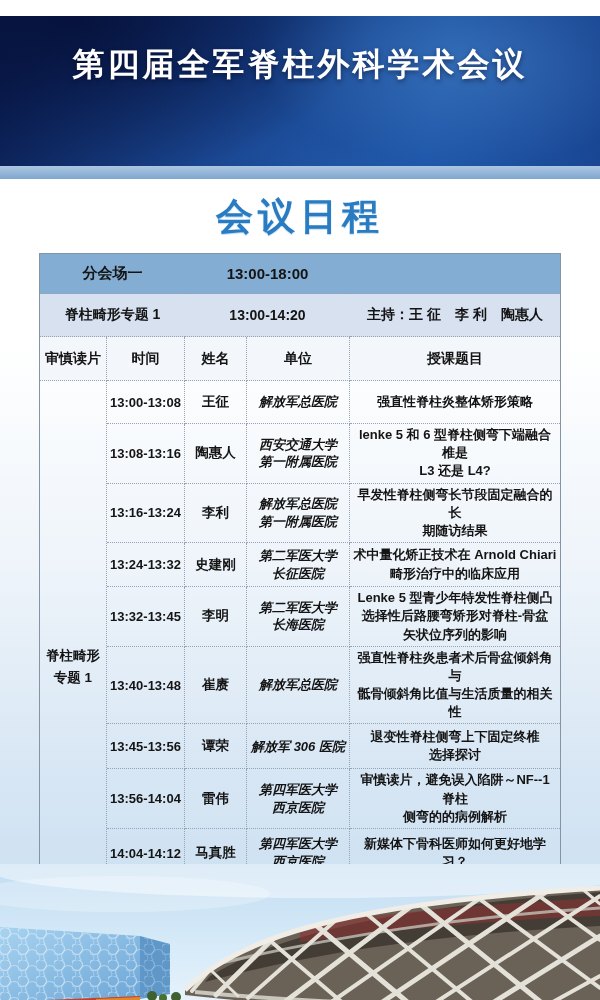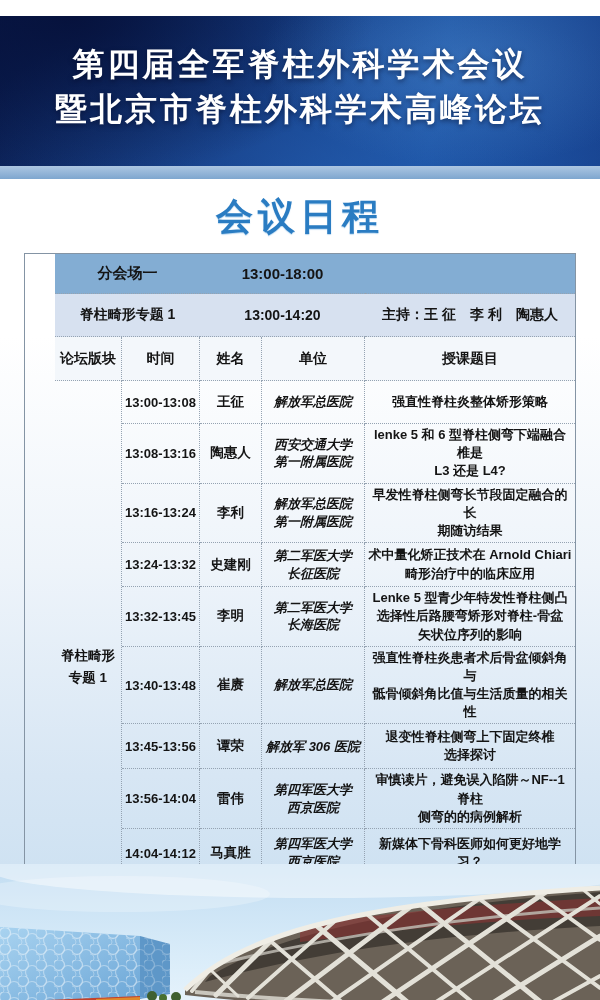--- a/index.html
+++ b/index.html
@@ -28,21 +28,21 @@
 
   
   .page-title {
     margin:13px 0 11px; text-align:center; font-size:37px; font-weight:700;
     letter-spacing:5px; color:#2a7cc2; text-shadow:0 1px 1px rgba(140,190,230,0.6);font-family:Liberation Mono, monospace;
   }
 
   
   table.schedule {
     width:520px; margin:0 auto; border-collapse:separate; border-spacing:0;
-    border:1px solid #8494a4; table-layout:fixed; background:transparent;padding-left:30px;
+    border:1px solid #8494a4; table-layout:fixed; background:transparent;
   }
   table.schedule td {
     border-right:1px dotted #95a3b2; border-bottom:1px dotted #95a3b2;
     text-align:center; vertical-align:middle; color:#141414;
     padding:2px 3px; white-space:pre-line; overflow:hidden;
   }
   table.schedule td:last-child { border-right:none; }
   table.schedule tr:last-child td { border-bottom:none; }
   td.nd { border-right:none !important; }
 
@@ -63,21 +63,20 @@
   .photo { position:absolute; left:0; bottom:0; width:600px; height:152px; display:block; }
 </style>
 </head>
 <body>
 
 <div class="page">
 
   <div class="banner">
     <div class="banner-inner">
       <div class="banner-line">第四届全军脊柱外科学术会议</div>
-      <div class="banner-line">暨北京市脊柱外科学术高峰论坛</div>
     </div>
   </div>
   <div class="banner-strip"></div>
 
   <div class="page-title">会议日程</div>
 
   <table class="schedule">
     <colgroup>
       <col style="width:67px">
         <col style="width:78px">
@@ -90,21 +89,21 @@
       <td colspan="2" class="left-pad nd">分会场一</td>
       <td colspan="2" class="nd">13:00-18:00</td>
       <td class="nd"></td>
     </tr>
     <tr class="topic-row" style="height:43px">
       <td colspan="2" class="left-pad nd">脊柱畸形专题 1</td>
       <td colspan="2" class="nd">13:00-14:20</td>
       <td class="nd">主持：王 征　李 利　陶惠人</td>
     </tr>
     <tr class="head-row" style="height:44px">
-      <td>论坛版块</td>
+      <td>审慎读片</td>
       <td>时间</td>
       <td>姓名</td>
       <td>单位</td>
       <td>授课题目</td>
     </tr>
     <tr style="height:43px">
       <td rowspan="11" class="section-cell"><span>脊柱畸形</span><br><span>专题 1</span></td>
       <td class="time-cell">13:00-13:08</td>
       <td class="name-cell">王征</td>
       <td class="unit-cell">解放军总医院</td>

